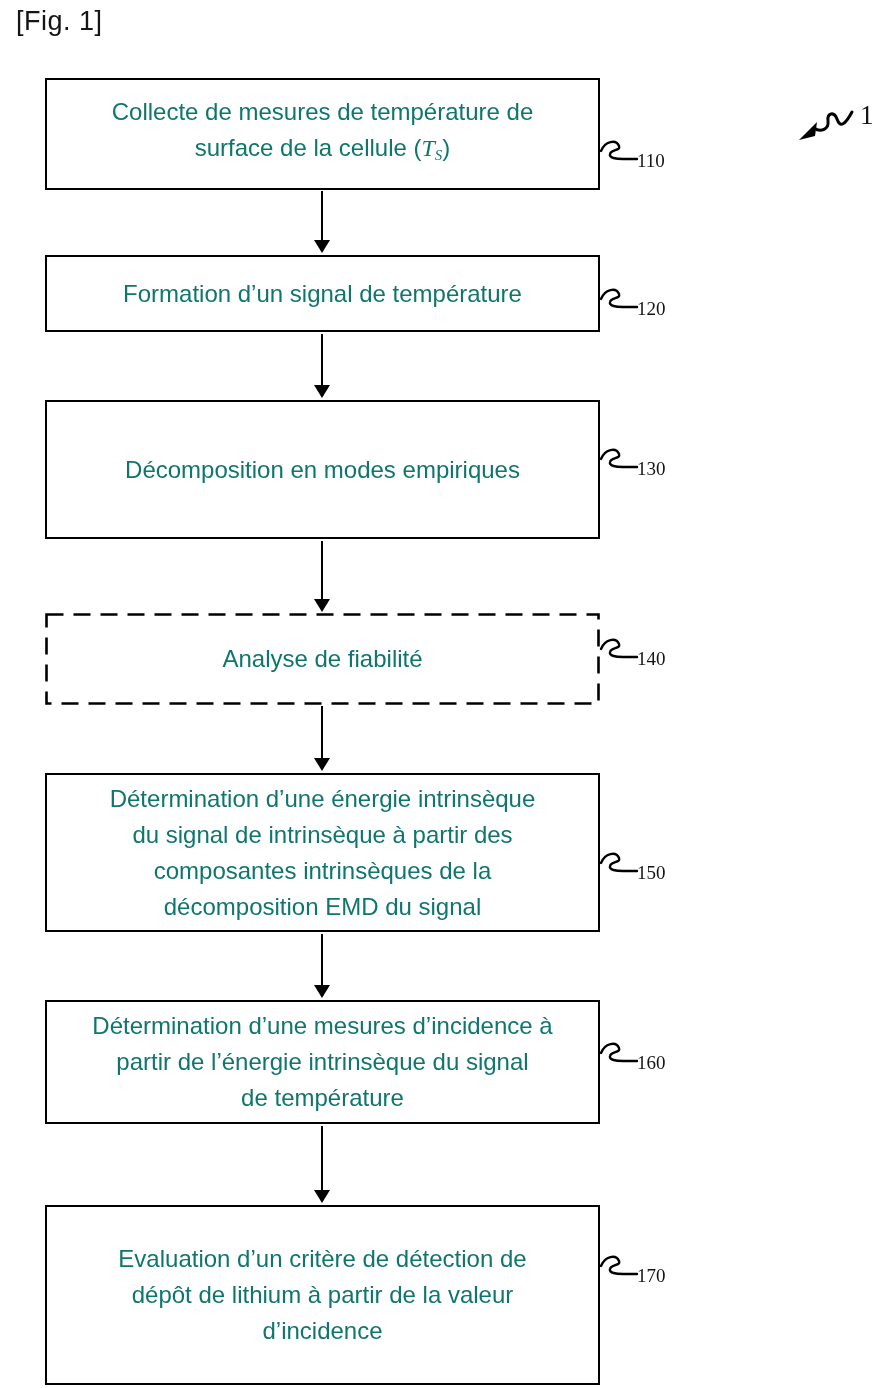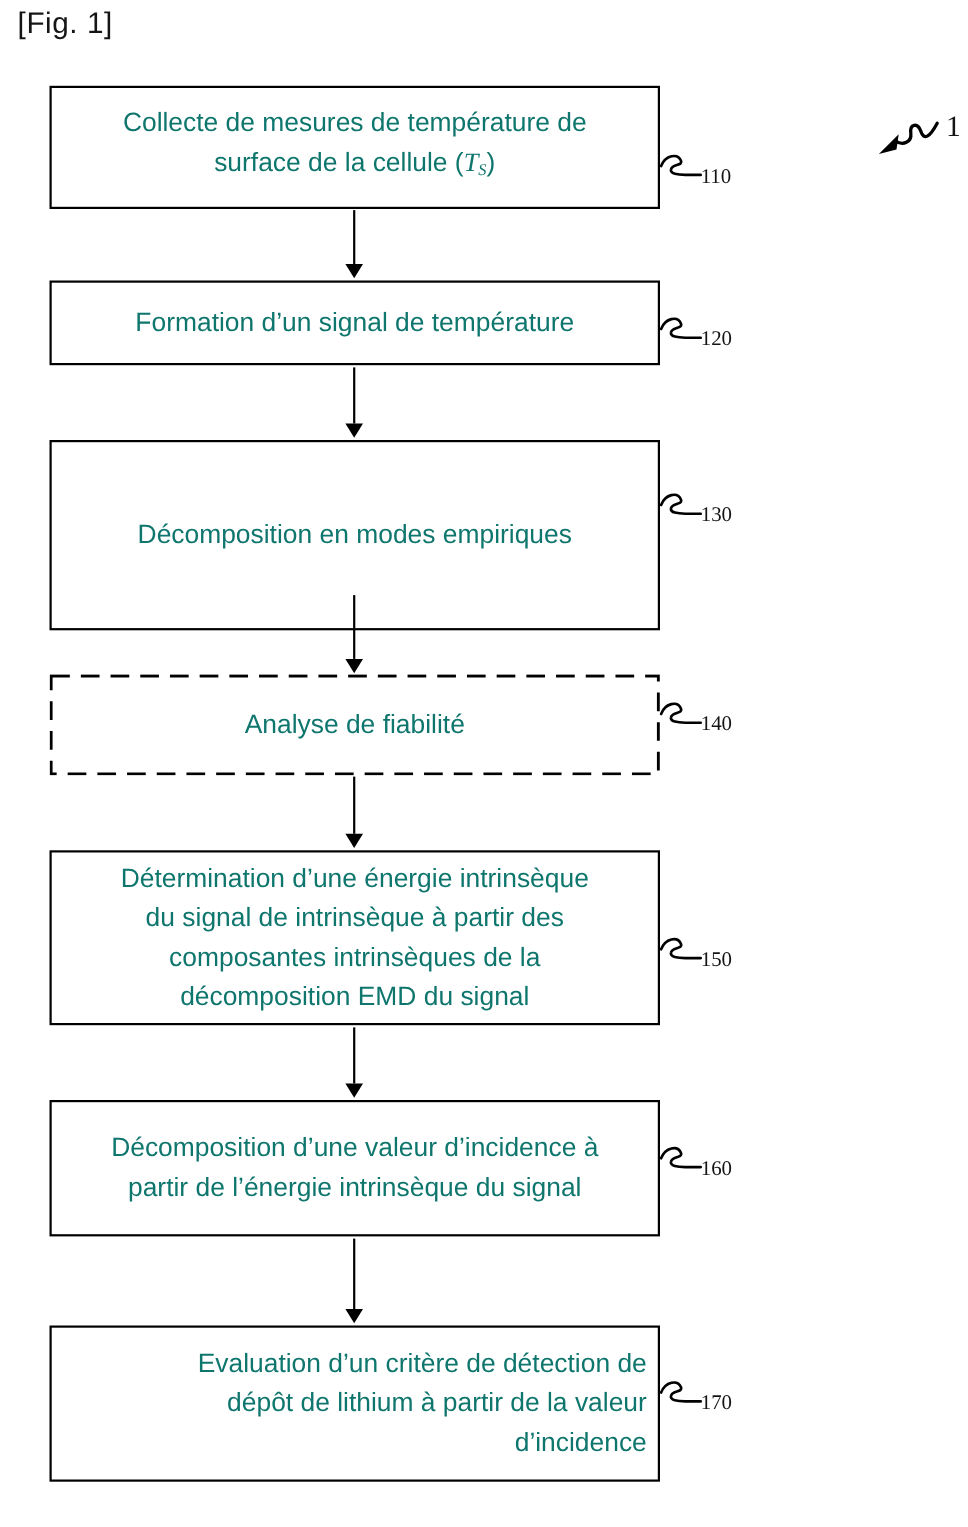--- a/index.html
+++ b/index.html
@@ -148,21 +148,21 @@
     <path d="M2 13 C6 3 17 1 20 8 C22 13 12 11 11 16 C10 20 17 21 24 21 L38 21" fill="none" stroke="#000" stroke-width="2.4" stroke-linecap="round"></path>
   </svg>
   <span class="num">120</span>
 </div>
 
 <div class="arrow" style="top:334px;height:64px;">
   <div class="shaft" style="height:51px;"></div>
   <div class="head"></div>
 </div>
 
-<div class="box" style="top:400px;height:173px;">
+<div class="box" style="top:400px;height:139px;">
   <div class="line">Décomposition en modes empiriques</div>
 </div>
 <div class="ref" style="top:446px;">
   <svg class="squiggle" width="42" height="30" viewBox="0 0 42 30">
     <path d="M2 13 C6 3 17 1 20 8 C22 13 12 11 11 16 C10 20 17 21 24 21 L38 21" fill="none" stroke="#000" stroke-width="2.4" stroke-linecap="round"></path>
   </svg>
   <span class="num">130</span>
 </div>
 
 <div class="arrow" style="top:541px;height:71px;">
@@ -200,36 +200,37 @@
   </svg>
   <span class="num">150</span>
 </div>
 
 <div class="arrow" style="top:934px;height:64px;">
   <div class="shaft" style="height:51px;"></div>
   <div class="head"></div>
 </div>
 
 <div class="box" style="top:1000px;height:124px;">
-  <div class="line">Décomposition d’une valeur d’incidence à</div>
+  <div class="line">Détermination d’une mesures d’incidence à</div>
   <div class="line">partir de l’énergie intrinsèque du signal</div>
+  <div class="line">de température</div>
 </div>
 <div class="ref" style="top:1040px;">
   <svg class="squiggle" width="42" height="30" viewBox="0 0 42 30">
     <path d="M2 13 C6 3 17 1 20 8 C22 13 12 11 11 16 C10 20 17 21 24 21 L38 21" fill="none" stroke="#000" stroke-width="2.4" stroke-linecap="round"></path>
   </svg>
   <span class="num">160</span>
 </div>
 
 <div class="arrow" style="top:1126px;height:77px;">
   <div class="shaft" style="height:64px;"></div>
   <div class="head"></div>
 </div>
 
-<div class="box" style="top:1205px;height:142px;align-items:flex-end;">
+<div class="box" style="top:1205px;height:180px;">
   <div class="line">Evaluation d’un critère de détection de</div>
   <div class="line">dépôt de lithium à partir de la valeur</div>
   <div class="line">d’incidence</div>
 </div>
 <div class="ref" style="top:1253px;">
   <svg class="squiggle" width="42" height="30" viewBox="0 0 42 30">
     <path d="M2 13 C6 3 17 1 20 8 C22 13 12 11 11 16 C10 20 17 21 24 21 L38 21" fill="none" stroke="#000" stroke-width="2.4" stroke-linecap="round"></path>
   </svg>
   <span class="num">170</span>
 </div>

